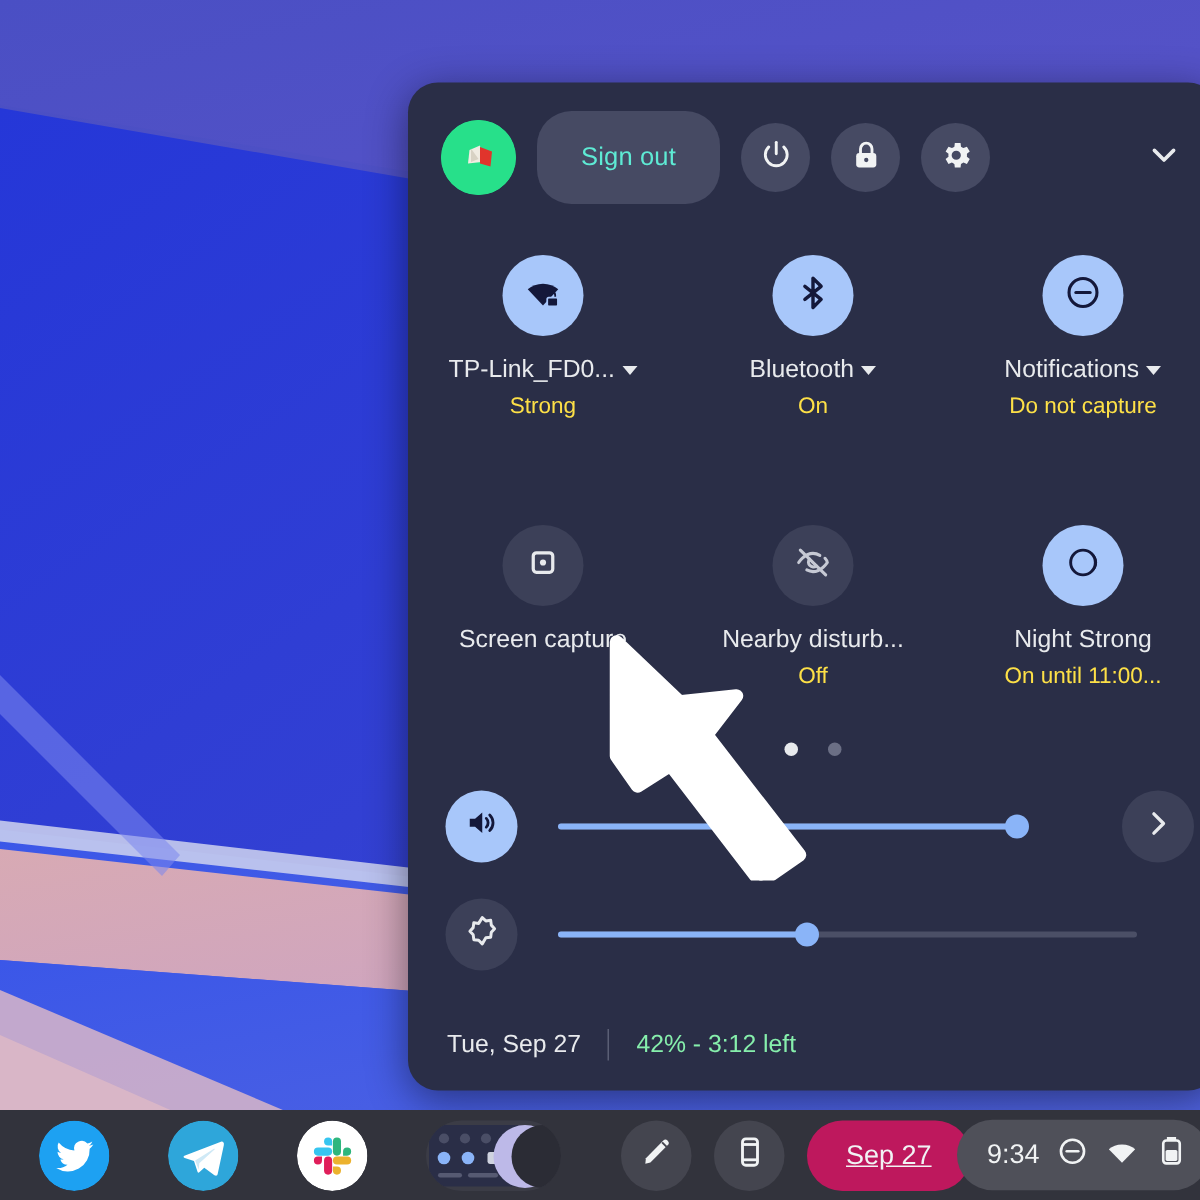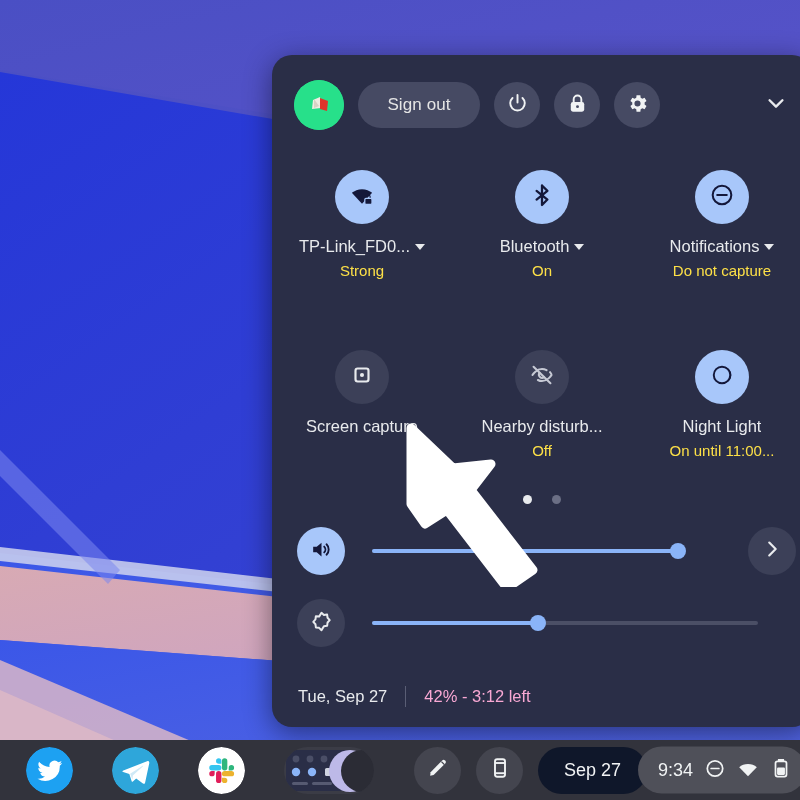--- a/index.html
+++ b/index.html
@@ -30,24 +30,24 @@
   
   #qs-header {
     position:absolute; left:0; top:0; width:100%; height:100px;
     display:flex; align-items:center; padding-left:22px; gap:14px;
   }
   #avatar {
     width:50px; height:50px; border-radius:50%;
     background:#27e08a; flex:none; position:relative; overflow:hidden;
   }
   .signout-btn {
-    height:46px; min-width:122px; padding:0 20px;
+    height:62px; min-width:122px; padding:0 20px;
     border-radius:23px; background:#464a63;
     display:flex; align-items:center; justify-content:center;
-    font-size:17px; color:#e5e5e5; border:none; cursor:pointer;
+    font-size:17px; color:#5eead4; border:none; cursor:pointer;
     letter-spacing:.1px;
   }
   .icon-btn {
     width:46px; height:46px; border-radius:50%;
     background:#464a63; display:flex; align-items:center; justify-content:center;
     border:none; cursor:pointer; flex:none;
   }
   .icon-btn svg { width:23px; height:23px; }
   #collapse-chevron {
     position:absolute; right:16px; top:50%; transform:translateY(-50%);
@@ -115,21 +115,21 @@
   }
   #vol-next svg { width:22px; height:22px; }
 
   
   #qs-footer {
     position:absolute; left:0; bottom:0; width:100%; height:62px;
     display:flex; align-items:center; padding-left:26px; gap:18px;
     font-size:16.5px; color:#e8eaed;
   }
   .vdiv { width:1px; height:21px; background:#5a5e75; }
-  #qs-footer .battery { color:#f9a8d4; }
+  #qs-footer .battery { color:#86efac; }
 
   
   #cursor { position:absolute; left:395px; top:412px; width:150px; height:175px; pointer-events:none; }
 
   
   #shelf {
     position:absolute; left:0; bottom:0; width:800px; height:60px;
     background:#32333c;
     display:flex; align-items:center;
   }
@@ -137,22 +137,22 @@
     width:47px; height:47px; border-radius:50%;
     display:flex; align-items:center; justify-content:center;
     flex:none; cursor:pointer; overflow:hidden; position:relative;
   }
   .shelf-btn {
     width:47px; height:47px; border-radius:50%; background:#44454f;
     display:flex; align-items:center; justify-content:center; flex:none; cursor:pointer;
   }
   .shelf-btn svg { width:24px; height:24px; }
   #date-pill {
-    height:47px; padding:0 26px; border-radius:24px; background:#0f172a;
-    display:flex; align-items:center; font-size:18px; color:#f1f3f4; cursor:pointer;
+    height:47px; padding:0 26px; border-radius:24px; background:#be185d;
+    display:flex; align-items:center; font-size:18px; color:#f1f3f4; cursor:pointer;text-decoration:underline;
   }
   #status-area {
     position:absolute; right:-6px; top:50%; transform:translateY(-50%);
     height:47px; padding:0 14px 0 20px; border-radius:24px; background:#4f5059;
     display:flex; align-items:center; gap:11px; cursor:pointer;
   }
   #status-area .clock { font-size:18px; color:#f1f3f4; }
   #status-area svg { width:22px; height:22px; }
 </style>
 </head>
@@ -336,21 +336,21 @@
       <div class="pod-circle on">
         <span>
           <svg viewBox="0 0 24 24">
             <circle cx="12" cy="12" r="7.6" fill="none" stroke="#14183a" stroke-width="1.8"></circle>
             <path d="M12 4.4a7.6 7.6 0 0 1 0 15.2 6.2 6.2 0 0 0 0-15.2z" fill="#14183a"></path>
             <path d="M13.2 4.5a7.6 7.6 0 0 1 0 15 5.9 5.9 0 0 0 0-15z" fill="#14183a"></path>
           </svg>
         </span>
       </div>
       <div class="pod-label">
-        <span class="txt">Night Light</span>
+        <span class="txt">Night Strong</span>
       </div>
       <div class="pod-sub">On until 11:00...</div>
     </div>
   </div>
 
   <div id="page-dots">
     <div class="dot active"></div>
     <div class="dot"></div>
   </div>
 

